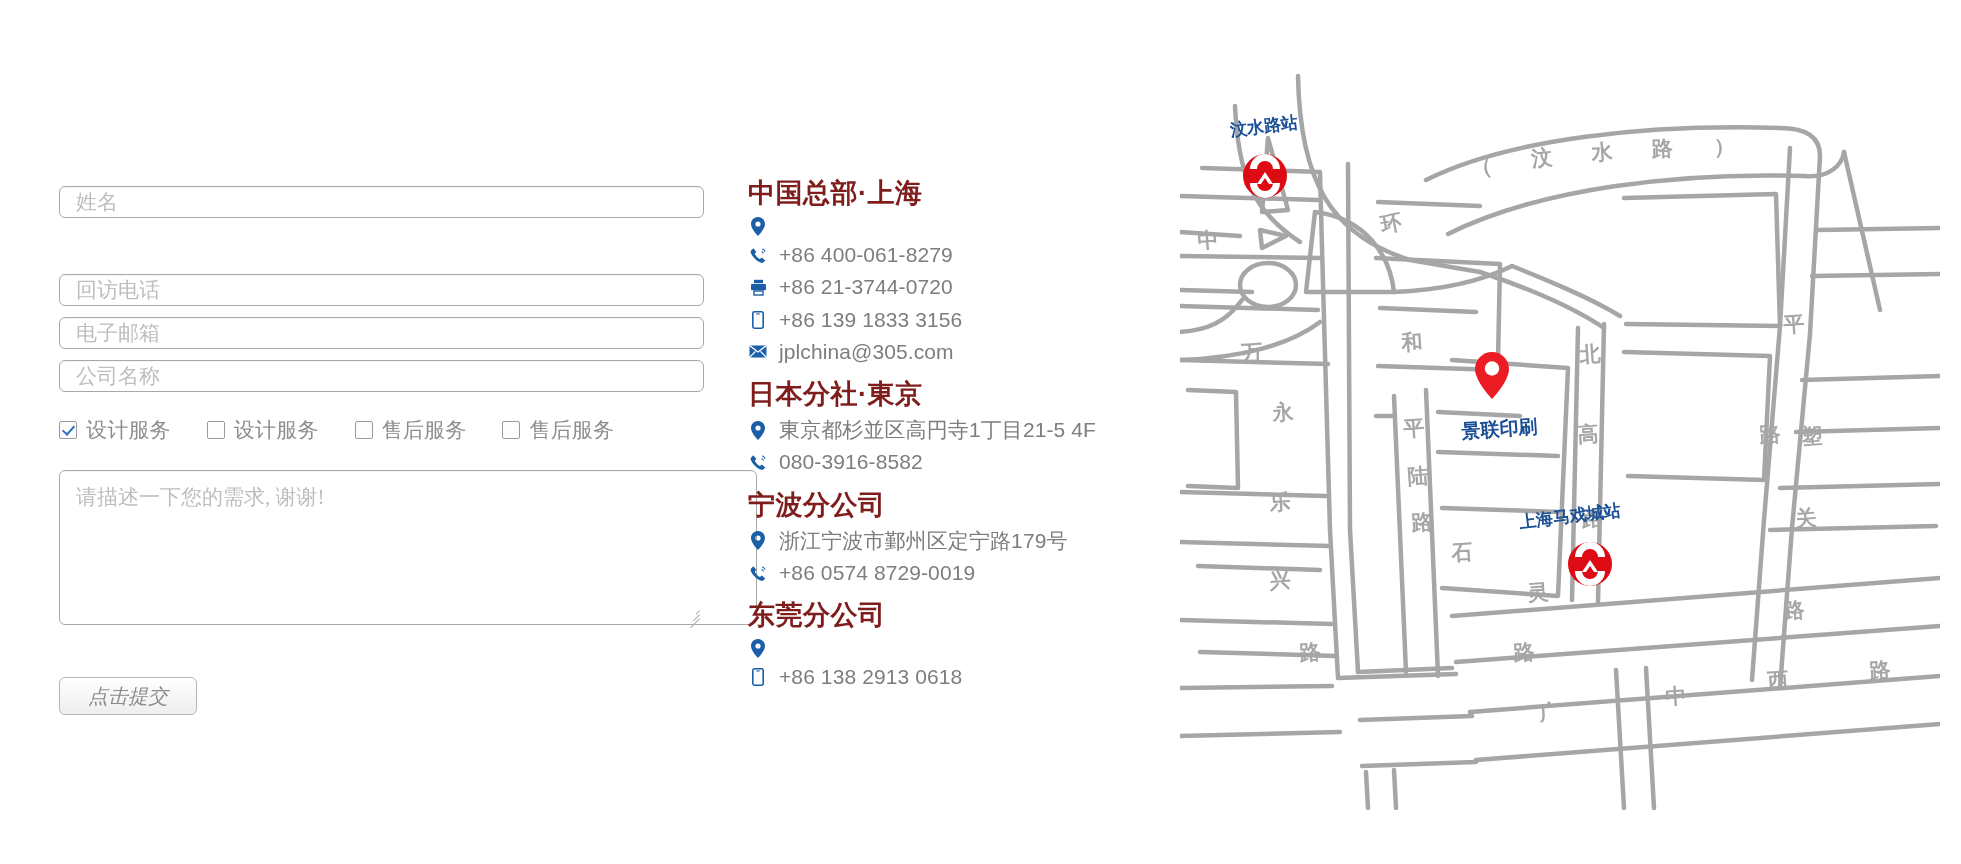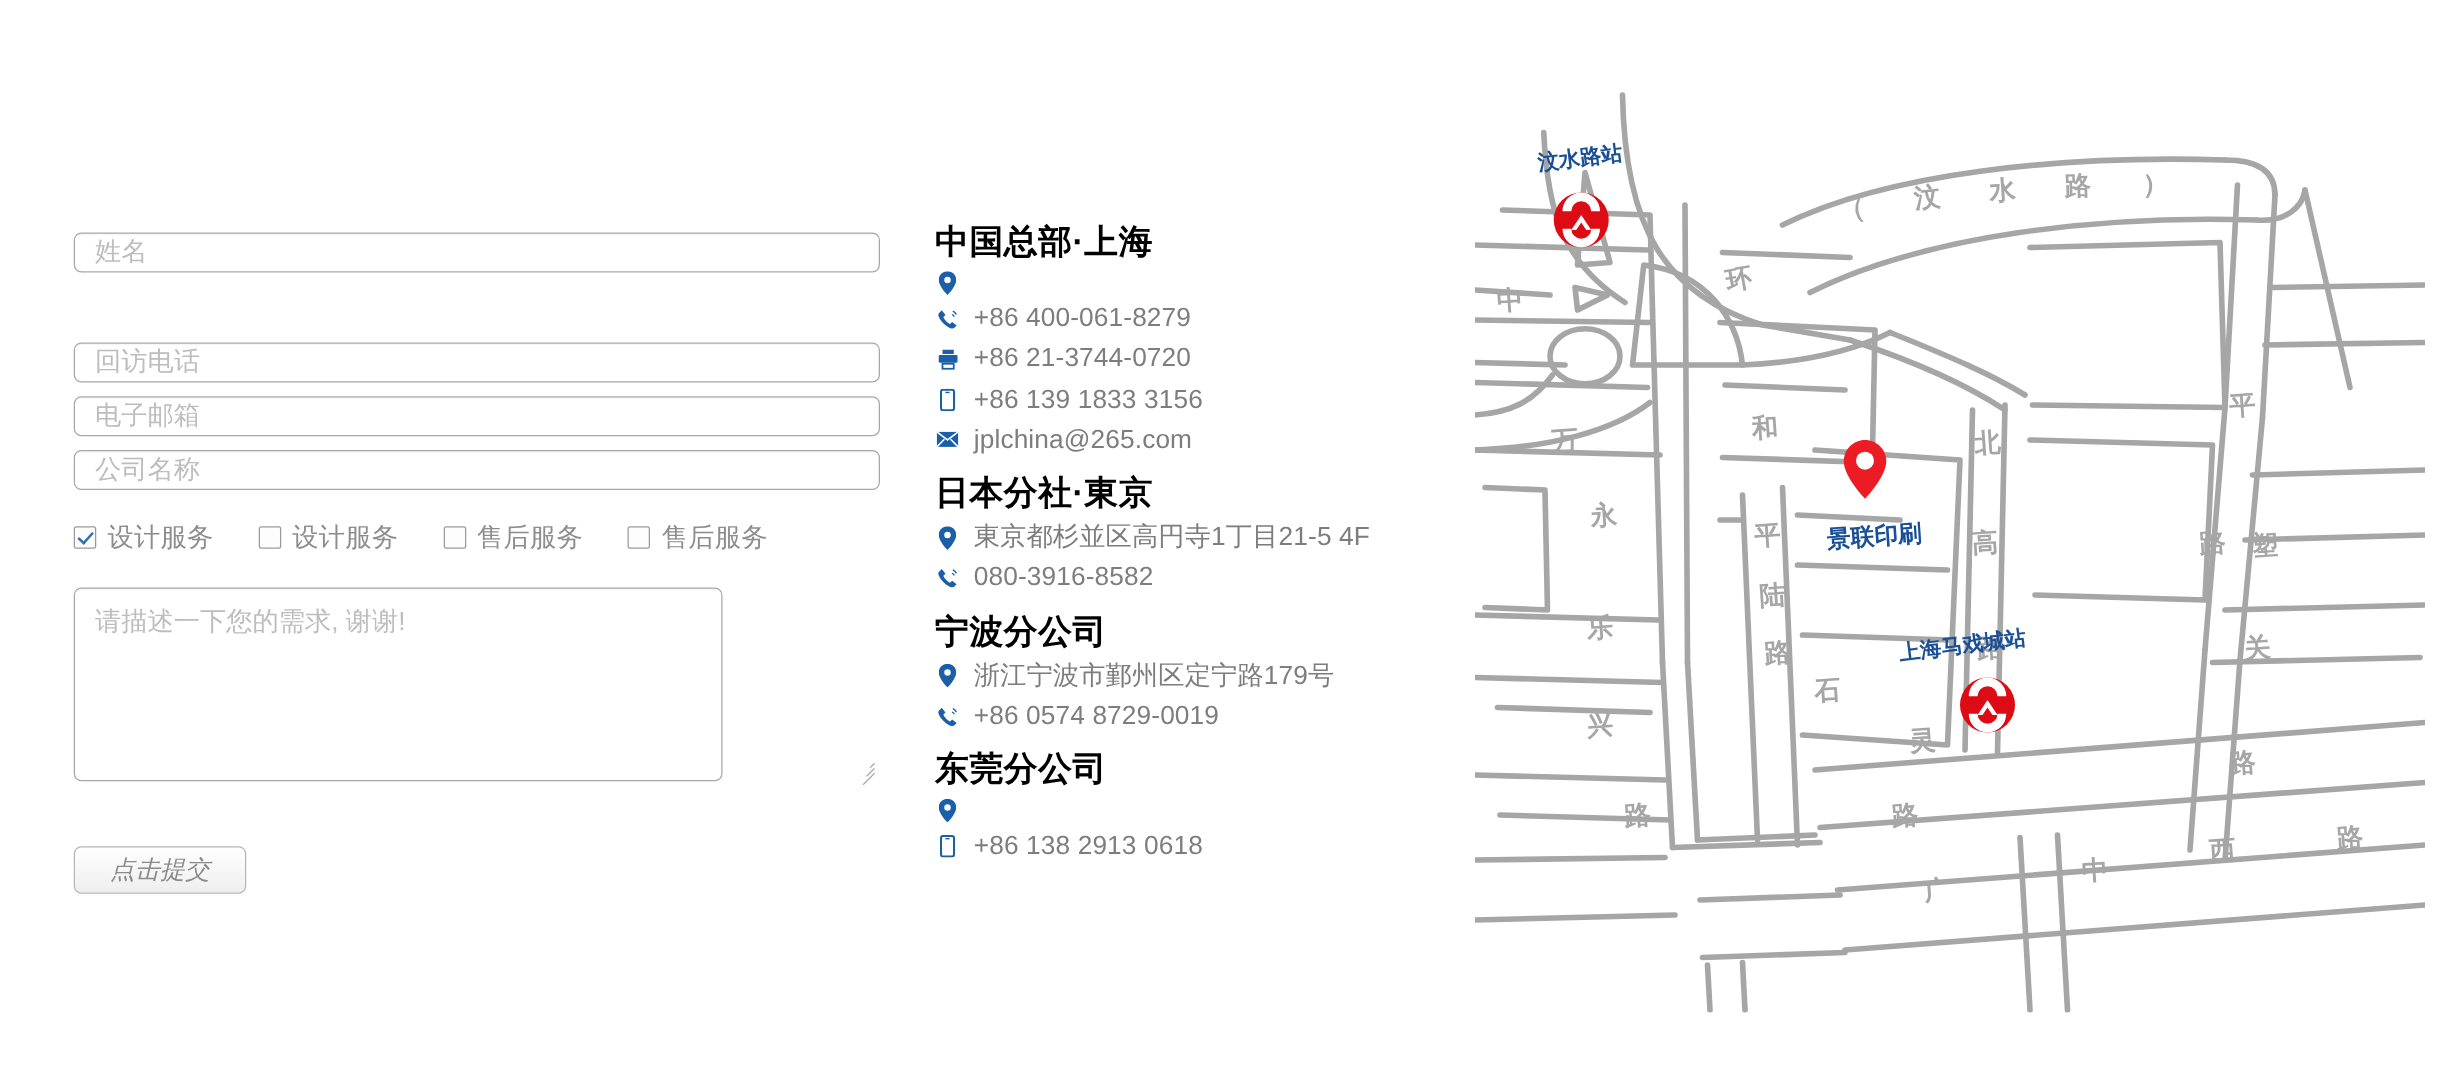--- a/index.html
+++ b/index.html
@@ -87,26 +87,26 @@
     margin-left: 9px;
     font-size: 21px;
     color: #8d8d8d;
     letter-spacing: 0.2px;
   }
 
   .textarea-wrap { margin-top: 24px; position: relative; }
   .ta {
     box-sizing: border-box;
     display: block;
-    width: 519px;
+    width: 698px;
     height: 155px;
     border: 1px solid #a8a8a8;
     border-radius: 6px;
     background: #ffffff;
-    font-family: Liberation Sans, sans-serif;
+    font-family: Liberation Serif, serif;
     font-size: 21px;
     color: #666666;
     padding: 12px 16px;
     resize: none;
     outline: none;
     box-shadow: inset 0 1px 1px rgba(0,0,0,0.045);
     overflow: hidden;
   }
   .ta::placeholder { color: #bdbdbd; opacity: 1; }
   .grip {
@@ -151,21 +151,21 @@
     position: absolute;
     left: 748px;
     top: 178px;
     width: 470px;
   }
   .office { margin-bottom: 14px; }
   .office:last-child { margin-bottom: 0; }
   .office-title {
     font-size: 27px;
     font-weight: bold;
-    color: #000000;
+    color: #7f1d1d;
     letter-spacing: 0.5px;
     margin-bottom: 7px;
     line-height: 1.15;
   }
   .line {
     display: flex;
     align-items: center;
     margin-bottom: 6px;
     line-height: 1.25;
   }
@@ -309,21 +309,21 @@
         <span class="ltext">+86 139 1833 3156</span>
       </div>
 
       <div class="line">
         <span class="ico">
           <svg width="18" height="13" viewBox="0 0 18 13">
               <rect x="0.5" y="0.5" width="17" height="12" fill="#1a5fa8"></rect>
               <path d="M0.5 0.5 9 7 17.5 0.5M0.5 12.5 6.5 6.4M17.5 12.5 11.5 6.4" stroke="#ffffff" stroke-width="1.3" fill="none"></path>
             </svg>
         </span>
-        <span class="ltext">jplchina@265.com</span>
+        <span class="ltext">jplchina@305.com</span>
       </div>
     </div>
 
     <div class="office">
       <div class="office-title">日本分社·東京</div>
       <div class="line">
         <span class="ico">
           <svg width="14" height="19" viewBox="0 0 14 19">
               <path d="M7 0C3.1 0 0 3.1 0 7c0 5.2 7 12 7 12s7-6.8 7-12c0-3.9-3.1-7-7-7zm0 9.6A2.6 2.6 0 1 1 7 4.4a2.6 2.6 0 0 1 0 5.2z" fill="#1a5fa8"></path>
             </svg>

